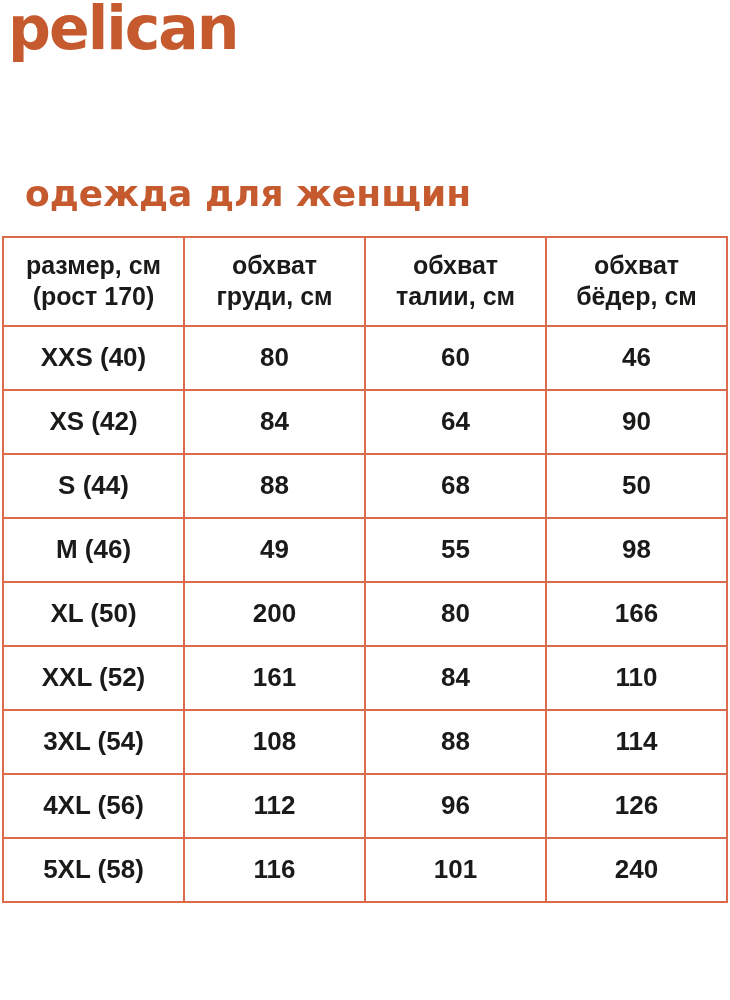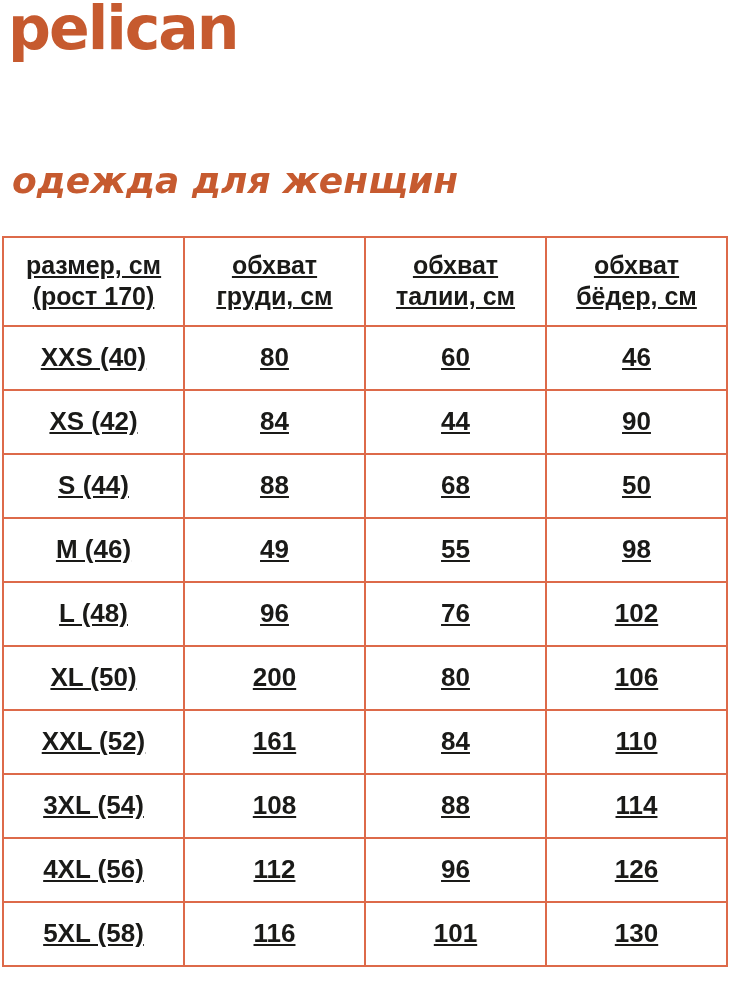--- a/index.html
+++ b/index.html
@@ -50,39 +50,38 @@
   .size-chart th,
   .size-chart td {
     border: 2px solid var(--table-border);
     text-align: center;
     vertical-align: middle;
     color: var(--text);
     font-weight: 700;
     font-family: "Liberation Sans", "DejaVu Sans", sans-serif;
     padding: 12px;
     width: 25%;
-    text-decoration: underline;
   }
   .size-chart th {
     height: 84px;
     font-size: 25px;
     line-height: 1.25;
     white-space: pre-line;
   }
   .size-chart td {
     height: 64px;
     font-size: 26px;
   }
 </style>
 </head>
 <body>
 
 <div class="logo">pelican</div>
 
-<h1 class="page-title" style="margin:4px;font-style:italic;">одежда для женщин</h1>
+<h1 class="page-title" style="margin:17px;">одежда для женщин</h1>
 
 <table class="size-chart">
   <thead>
     <tr>
       <th>размер, см
 (рост 170)</th>
       <th>обхват
 груди, см</th>
       <th>обхват
 талии, см</th>
@@ -94,50 +93,44 @@
   <tr>
     <td>XXS (40)</td>
     <td>80</td>
     <td>60</td>
     <td>46</td>
   </tr>
 
   <tr>
     <td>XS (42)</td>
     <td>84</td>
-    <td>44</td>
+    <td>64</td>
     <td>90</td>
   </tr>
 
   <tr>
     <td>S (44)</td>
     <td>88</td>
     <td>68</td>
     <td>50</td>
   </tr>
 
   <tr>
     <td>M (46)</td>
     <td>49</td>
     <td>55</td>
     <td>98</td>
   </tr>
 
-  <tr>
-    <td>L (48)</td>
-    <td>96</td>
-    <td>76</td>
-    <td>102</td>
-  </tr>
 
   <tr>
     <td>XL (50)</td>
     <td>200</td>
     <td>80</td>
-    <td>106</td>
+    <td>166</td>
   </tr>
 
   <tr>
     <td>XXL (52)</td>
     <td>161</td>
     <td>84</td>
     <td>110</td>
   </tr>
 
   <tr>
@@ -151,16 +144,16 @@
     <td>4XL (56)</td>
     <td>112</td>
     <td>96</td>
     <td>126</td>
   </tr>
 
   <tr>
     <td>5XL (58)</td>
     <td>116</td>
     <td>101</td>
-    <td>130</td>
+    <td>240</td>
   </tr>
 </tbody>
 </table>
 
 </body></html>

